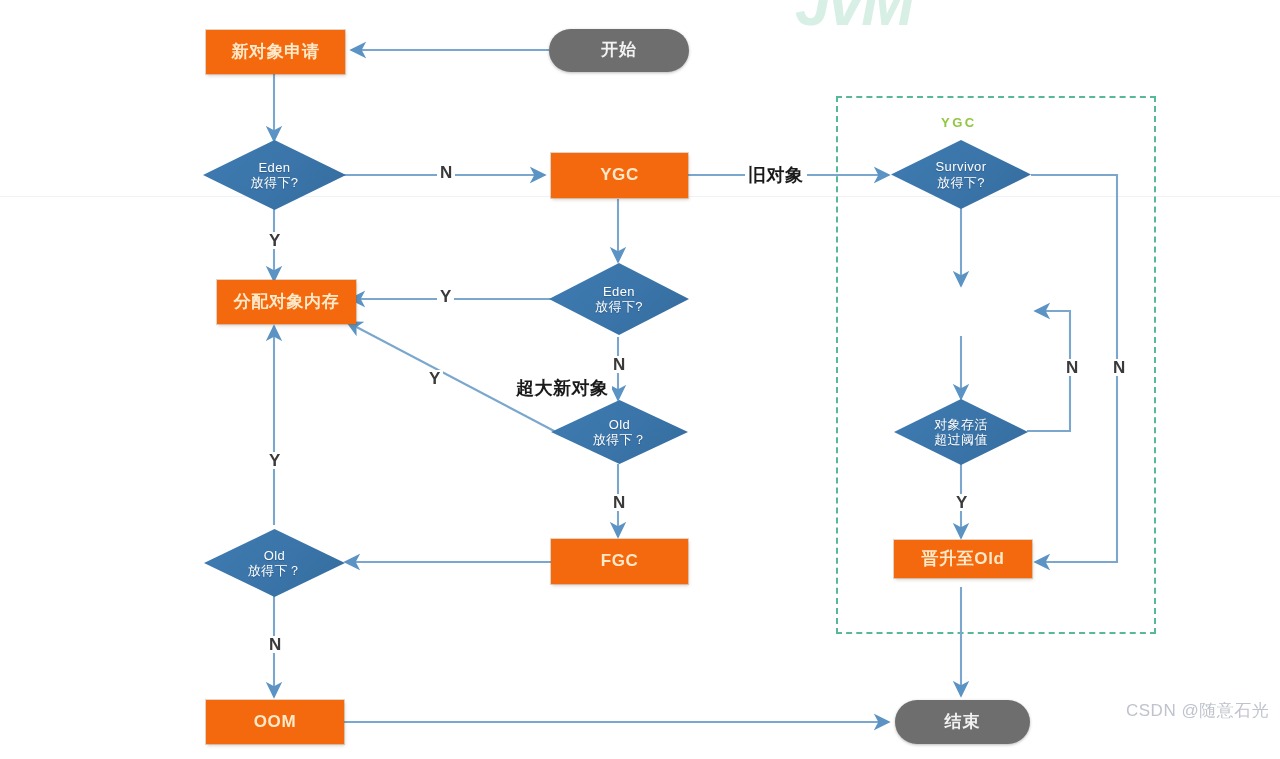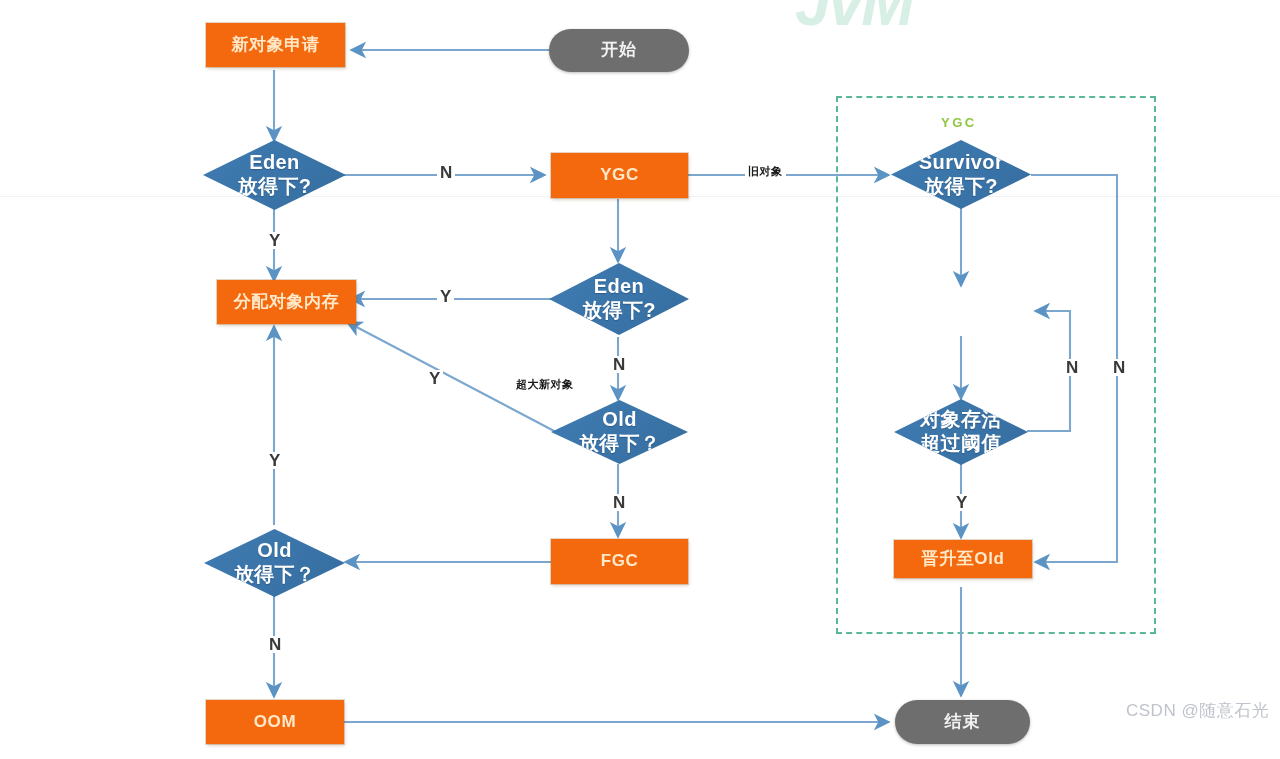--- a/index.html
+++ b/index.html
@@ -49,41 +49,41 @@
     color: #F2F2F2;
     font-size: 17px;
     font-weight: 700;
     letter-spacing: 1px;
     border-radius: 26px;
     box-shadow: 0 1px 3px rgba(60,60,70,.35);
   }
   
   .dec {
     color: #FFFFFF;
-    font-size: 20px;
-    font-weight: 700;
+    font-size: 13px;
+    font-weight: 400;
     letter-spacing: 0.4px;
     background: linear-gradient(135deg,#3F7BB2 0%,#3A74A8 55%,#356C9E 100%);
     clip-path: polygon(50% 0%, 100% 50%, 50% 100%, 0% 50%);
     -webkit-clip-path: polygon(50% 0%, 100% 50%, 50% 100%, 0% 50%);
     text-shadow: 0 1px 1px rgba(20,50,80,.35);
   }
   
   .elabel {
     position: absolute;
     font-size: 17px;
     font-weight: 700;
     color: #3A3A3A;
     background: #ffffff;
     padding: 0 3px;
     line-height: 1;
     user-select: none;
   }
   .elabel.cn {
-    font-size: 11px;
+    font-size: 18px;
     font-weight: 700;
     color: #1A1A1A;
     letter-spacing: 0.5px;
   }
   
   .group-box {
     position: absolute;
     box-sizing: border-box;
     border: 2.5px dashed #59B897;
     background: transparent;
@@ -177,21 +177,21 @@
       <path d="M961,587 L961,696"></path>
 
       <path d="M1031,175 L1117,175 L1117,562 L1035,562"></path>
 
       <path d="M1027,431 L1070,431 L1070,311 L1035,311"></path>
     </g>
   </svg>
 
   <div class="node term" style="left:549px; top:29px; width:140px; height:43px;text-align:right;">开始</div>
 
-  <div class="node proc" style="left:206px; top:23px; width:139px; height:44px;">新对象申请</div>
+  <div class="node proc" style="left:206px; top:30px; width:139px; height:44px;">新对象申请</div>
 
   <div class="node dec" style="left:203px; top:140px; width:143px; height:70px;">Eden
 放得下?</div>
 
   <div class="node proc" style="left:205px; top:280px; width:139px; height:44px;margin-left:12px;">分配对象内存</div>
 
   <div class="node proc" style="left:551px; top:153px; width:137px; height:45px;">YGC</div>
 
   <div class="node dec" style="left:549px; top:263px; width:140px; height:72px;">Eden
 放得下?</div>

